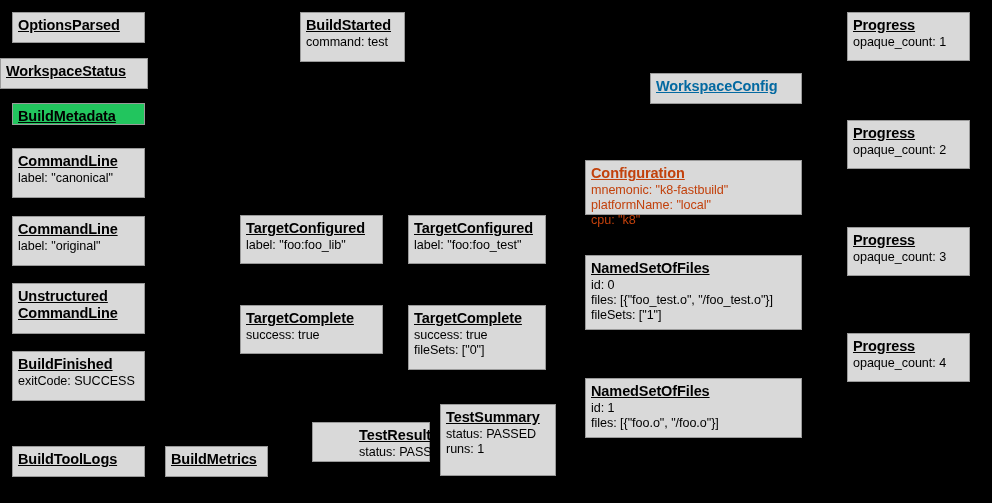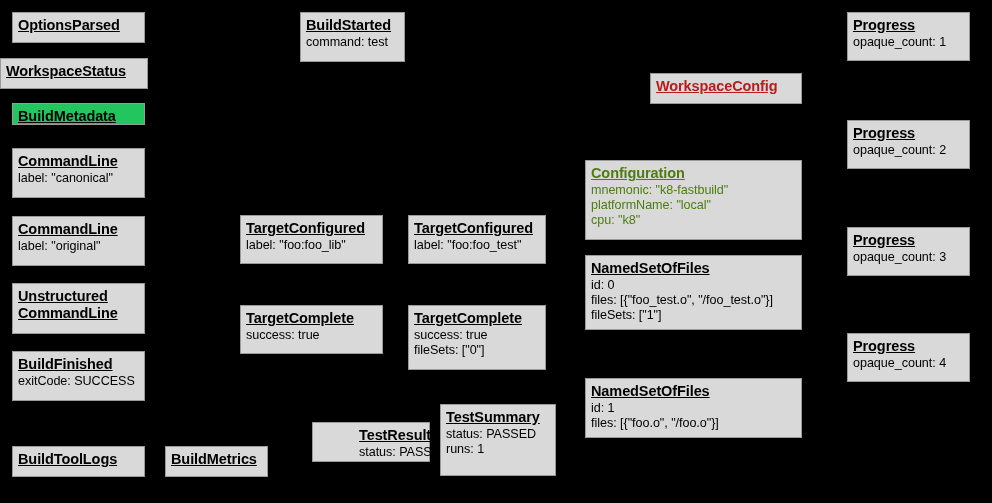--- a/index.html
+++ b/index.html
@@ -100,24 +100,24 @@
     </div>
     <div class="node" style="left: 312px; top: 422px; width: 118px; height: 40px; background: rgb(217, 217, 217); border-color: rgb(154, 154, 154); color: rgb(0, 0, 0); padding-left: 46px;">
       <span class="title">TestResult</span>
       <span class="field">status: PASSED</span>
     </div>
     <div class="node" style="left: 440px; top: 404px; width: 116px; height: 72px; background: rgb(217, 217, 217); border-color: rgb(154, 154, 154); color: rgb(0, 0, 0);">
       <span class="title">TestSummary</span>
       <span class="field">status: PASSED</span>
       <span class="field">runs: 1</span>
     </div>
-    <div class="node" style="left: 650px; top: 73px; width: 152px; height: 31px; background: rgb(217, 217, 217); border-color: rgb(154, 154, 154); color: #b91c1c;">
+    <div class="node" style="left: 650px; top: 73px; width: 152px; height: 31px; background: rgb(217, 217, 217); border-color: rgb(154, 154, 154); color: #0369a1;">
       <span class="title">WorkspaceConfig</span>
     </div>
-    <div class="node" style="left: 585px; top: 160px; width: 217px; height: 80px; background: rgb(217, 217, 217); border-color: rgb(154, 154, 154); color: #4d7c0f;">
+    <div class="node" style="left: 585px; top: 160px; width: 217px; height: 55px; background: rgb(217, 217, 217); border-color: rgb(154, 154, 154); color: #c2410c;">
       <span class="title">Configuration</span>
       <span class="field">mnemonic: "k8-fastbuild"</span>
       <span class="field">platformName: "local"</span>
       <span class="field">cpu: "k8"</span>
     </div>
     <div class="node" style="left: 585px; top: 255px; width: 217px; height: 75px; background: rgb(217, 217, 217); border-color: rgb(154, 154, 154); color: rgb(0, 0, 0);">
       <span class="title">NamedSetOfFiles</span>
       <span class="field">id: 0</span>
       <span class="field">files: [{"foo_test.o", "/foo_test.o"}]</span>
       <span class="field">fileSets: ["1"]</span>

